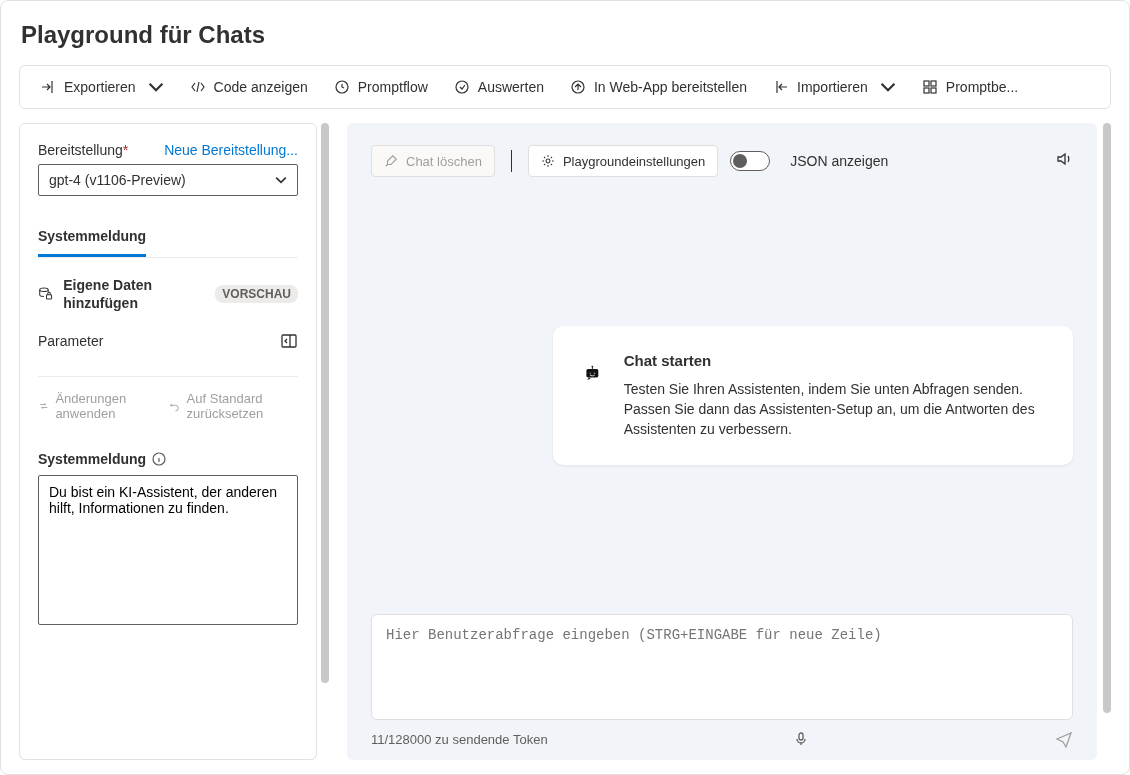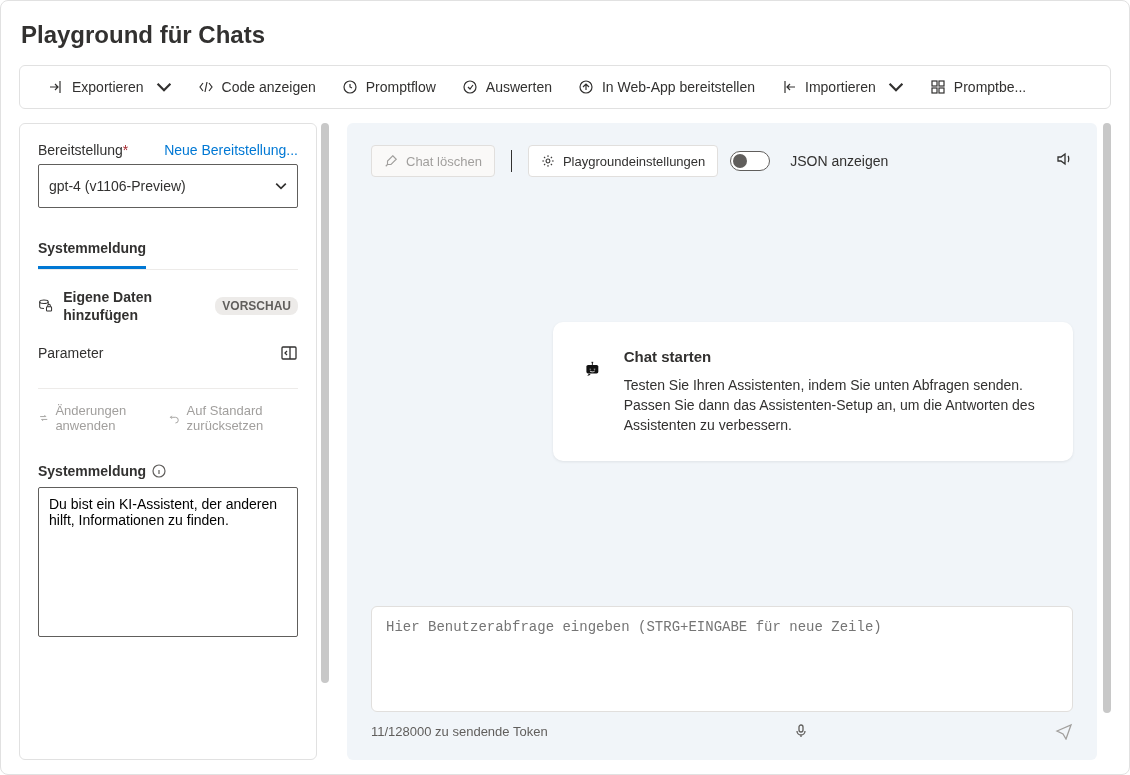--- a/index.html
+++ b/index.html
@@ -14,21 +14,21 @@
       border-radius: 8px;
     }
     .page-title {
       font-size: 24px;
       font-weight: 600;
       padding: 20px 20px 16px 20px;
     }
     .toolbar {
       display: flex;
       align-items: center;
-      padding: 0 28px;
+      padding: 0 20px;
       border: 1px solid #e1e1e1;
       border-radius: 6px;
       margin: 0 18px 14px 18px;
       height: 44px;
       gap: 26px;
     }
     .toolbar-item {
       display: inline-flex;
       align-items: center;
       gap: 8px;
@@ -68,21 +68,21 @@
       background: #c8c8c8;
       border-radius: 4px;
     }
     .field-row { display: flex; align-items: center; justify-content: space-between; margin-bottom: 6px;}
     .field-label { font-size: 14px; color: #323130; }
     .required { color: #a4262c; }
     .link { color: #0078d4; font-size: 14px; cursor: pointer; white-space: nowrap; }
     .select {
       border: 1px solid #605e5c;
       border-radius: 2px;
-      height: 44px;
+      height: 32px;
       display: flex;
       align-items: center;
       justify-content: space-between;
       padding: 0 10px;
       font-size: 14px;
       cursor: pointer;
       margin-bottom: 24px;
     }
     .tabs { display: flex; border-bottom: 1px solid #edebe9; margin-bottom: 18px; }
     .tab {
@@ -136,21 +136,21 @@
       resize: none;
       height: 150px;
     }
     .chat-wrap { flex: 1; display: flex; }
     .chat {
       flex: 1;
       background: #f1f5f9;
       border-radius: 6px;
       display: flex;
       flex-direction: column;
-      padding: 22px 24px 20px;
+      padding: 22px 24px 12px;
       position: relative;
     }
     .chat-scroll { width: 8px; display:flex; align-items:flex-start; margin-left:6px;}
     .chat-scroll .thumb { width:8px; height: 590px; background:#c8c8c8; border-radius:4px; }
     .chat-toolbar { display: flex; align-items: center; gap: 12px; }
     .btn-ghost {
       display: inline-flex;
       align-items: center;
       gap: 8px;
       height: 32px;

